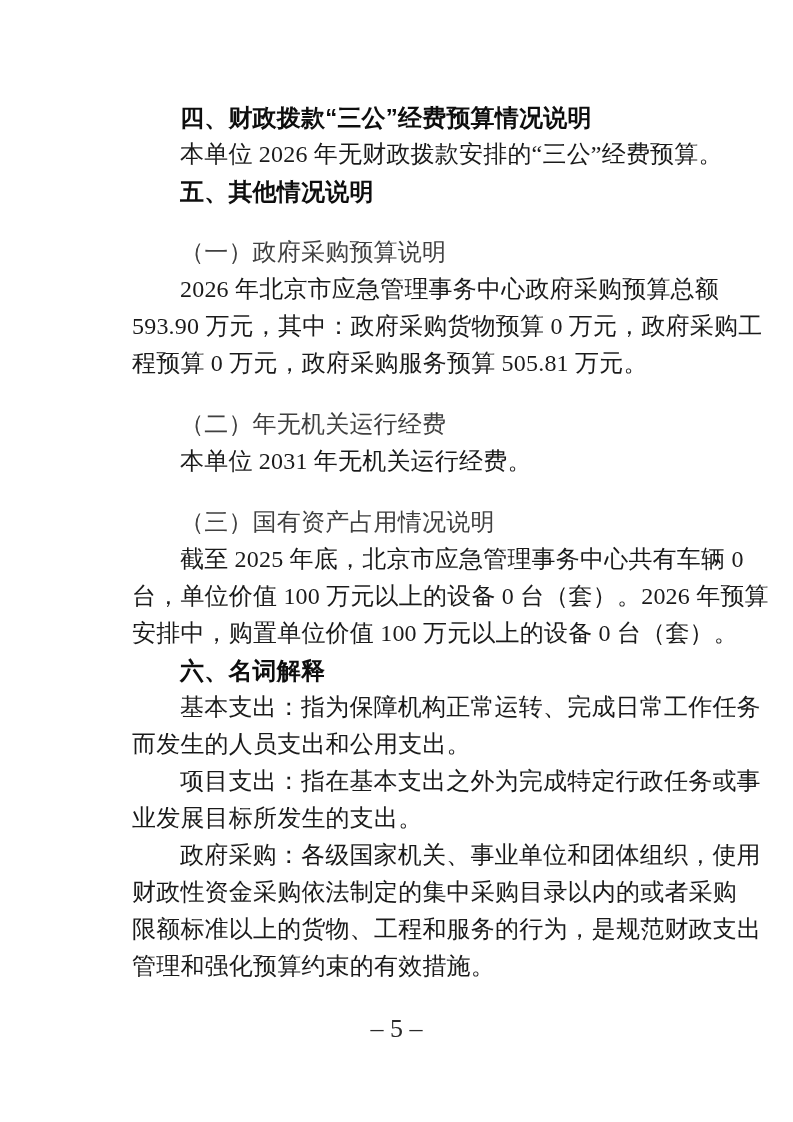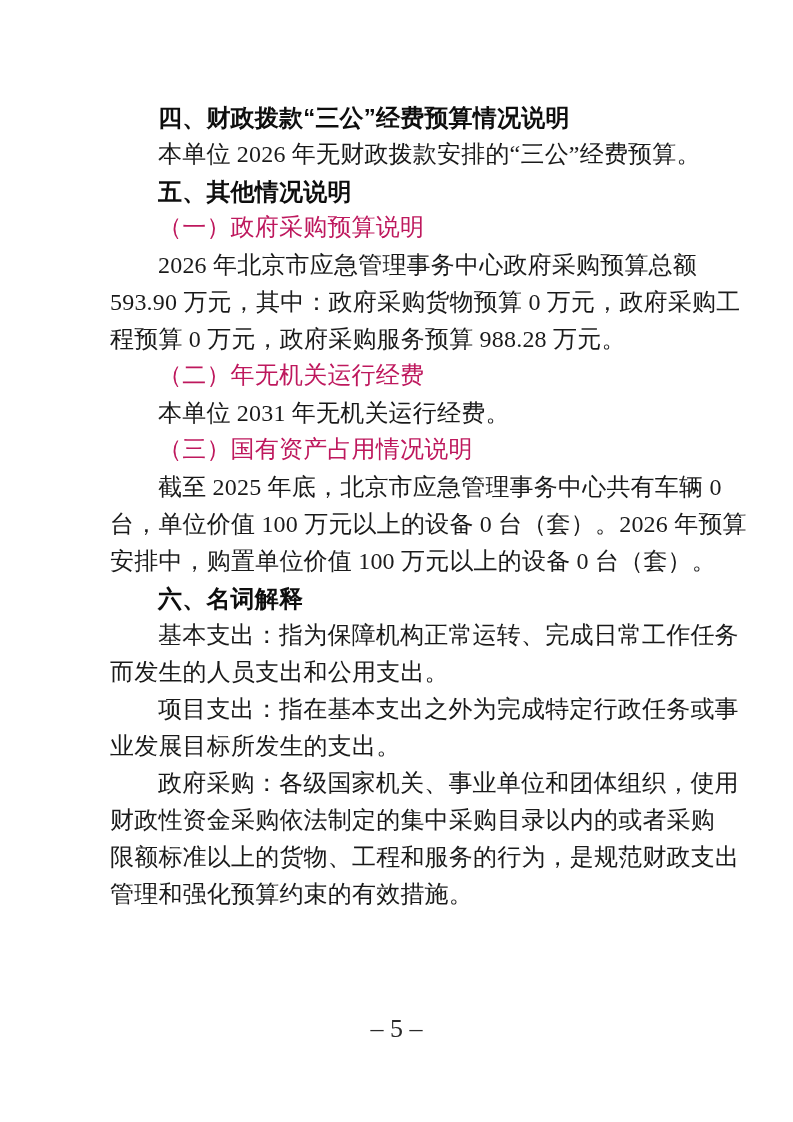--- a/index.html
+++ b/index.html
@@ -15,21 +15,21 @@
     color: #161616;
     font-family: "Liberation Serif", serif;
   }
   .page {
     position: absolute;
     inset: 0;
     background: #ffffff;
   }
   .content {
     position: absolute;
-    left: 110px;
+    left: 132px;
     top: 99px;
     width: 578px;
   }
   .para {
     margin: 0;
     padding: 0;
   }
   .line {
     font-size: 24px;
     line-height: 37px;
@@ -39,22 +39,23 @@
   }
   .para .line:first-child {
     text-indent: 2em;
   }
   .heading .line {
     font-family: "Liberation Sans", sans-serif;
     font-weight: 700;
     color: #0e0e0e;
   }
   .sub .line {
-    font-family: Liberation Mono, monospace;
-    color: #be185d;
+    font-family: Liberation Serif, serif;
+    color: #404040;
+    margin-top: 24px;
   }
   .body-text .line {
     font-family: "Liberation Serif", serif;
     color: #1a1a1a;
   }
   .footer {
     position: absolute;
     top: 1010px;
     left: 0;
     width: 100%;
@@ -83,21 +84,21 @@
       <div class="line">五、其他情况说明</div>
     </div>
 
     <div class="para sub">
       <div class="line">（一）政府采购预算说明</div>
     </div>
 
     <div class="para body-text">
       <div class="line">2026 年北京市应急管理事务中心政府采购预算总额</div>
       <div class="line">593.90 万元，其中：政府采购货物预算 0 万元，政府采购工</div>
-      <div class="line">程预算 0 万元，政府采购服务预算 988.28 万元。</div>
+      <div class="line">程预算 0 万元，政府采购服务预算 505.81 万元。</div>
     </div>
 
     <div class="para sub">
       <div class="line">（二）年无机关运行经费</div>
     </div>
 
     <div class="para body-text">
       <div class="line">本单位 2031 年无机关运行经费。</div>
     </div>
 

